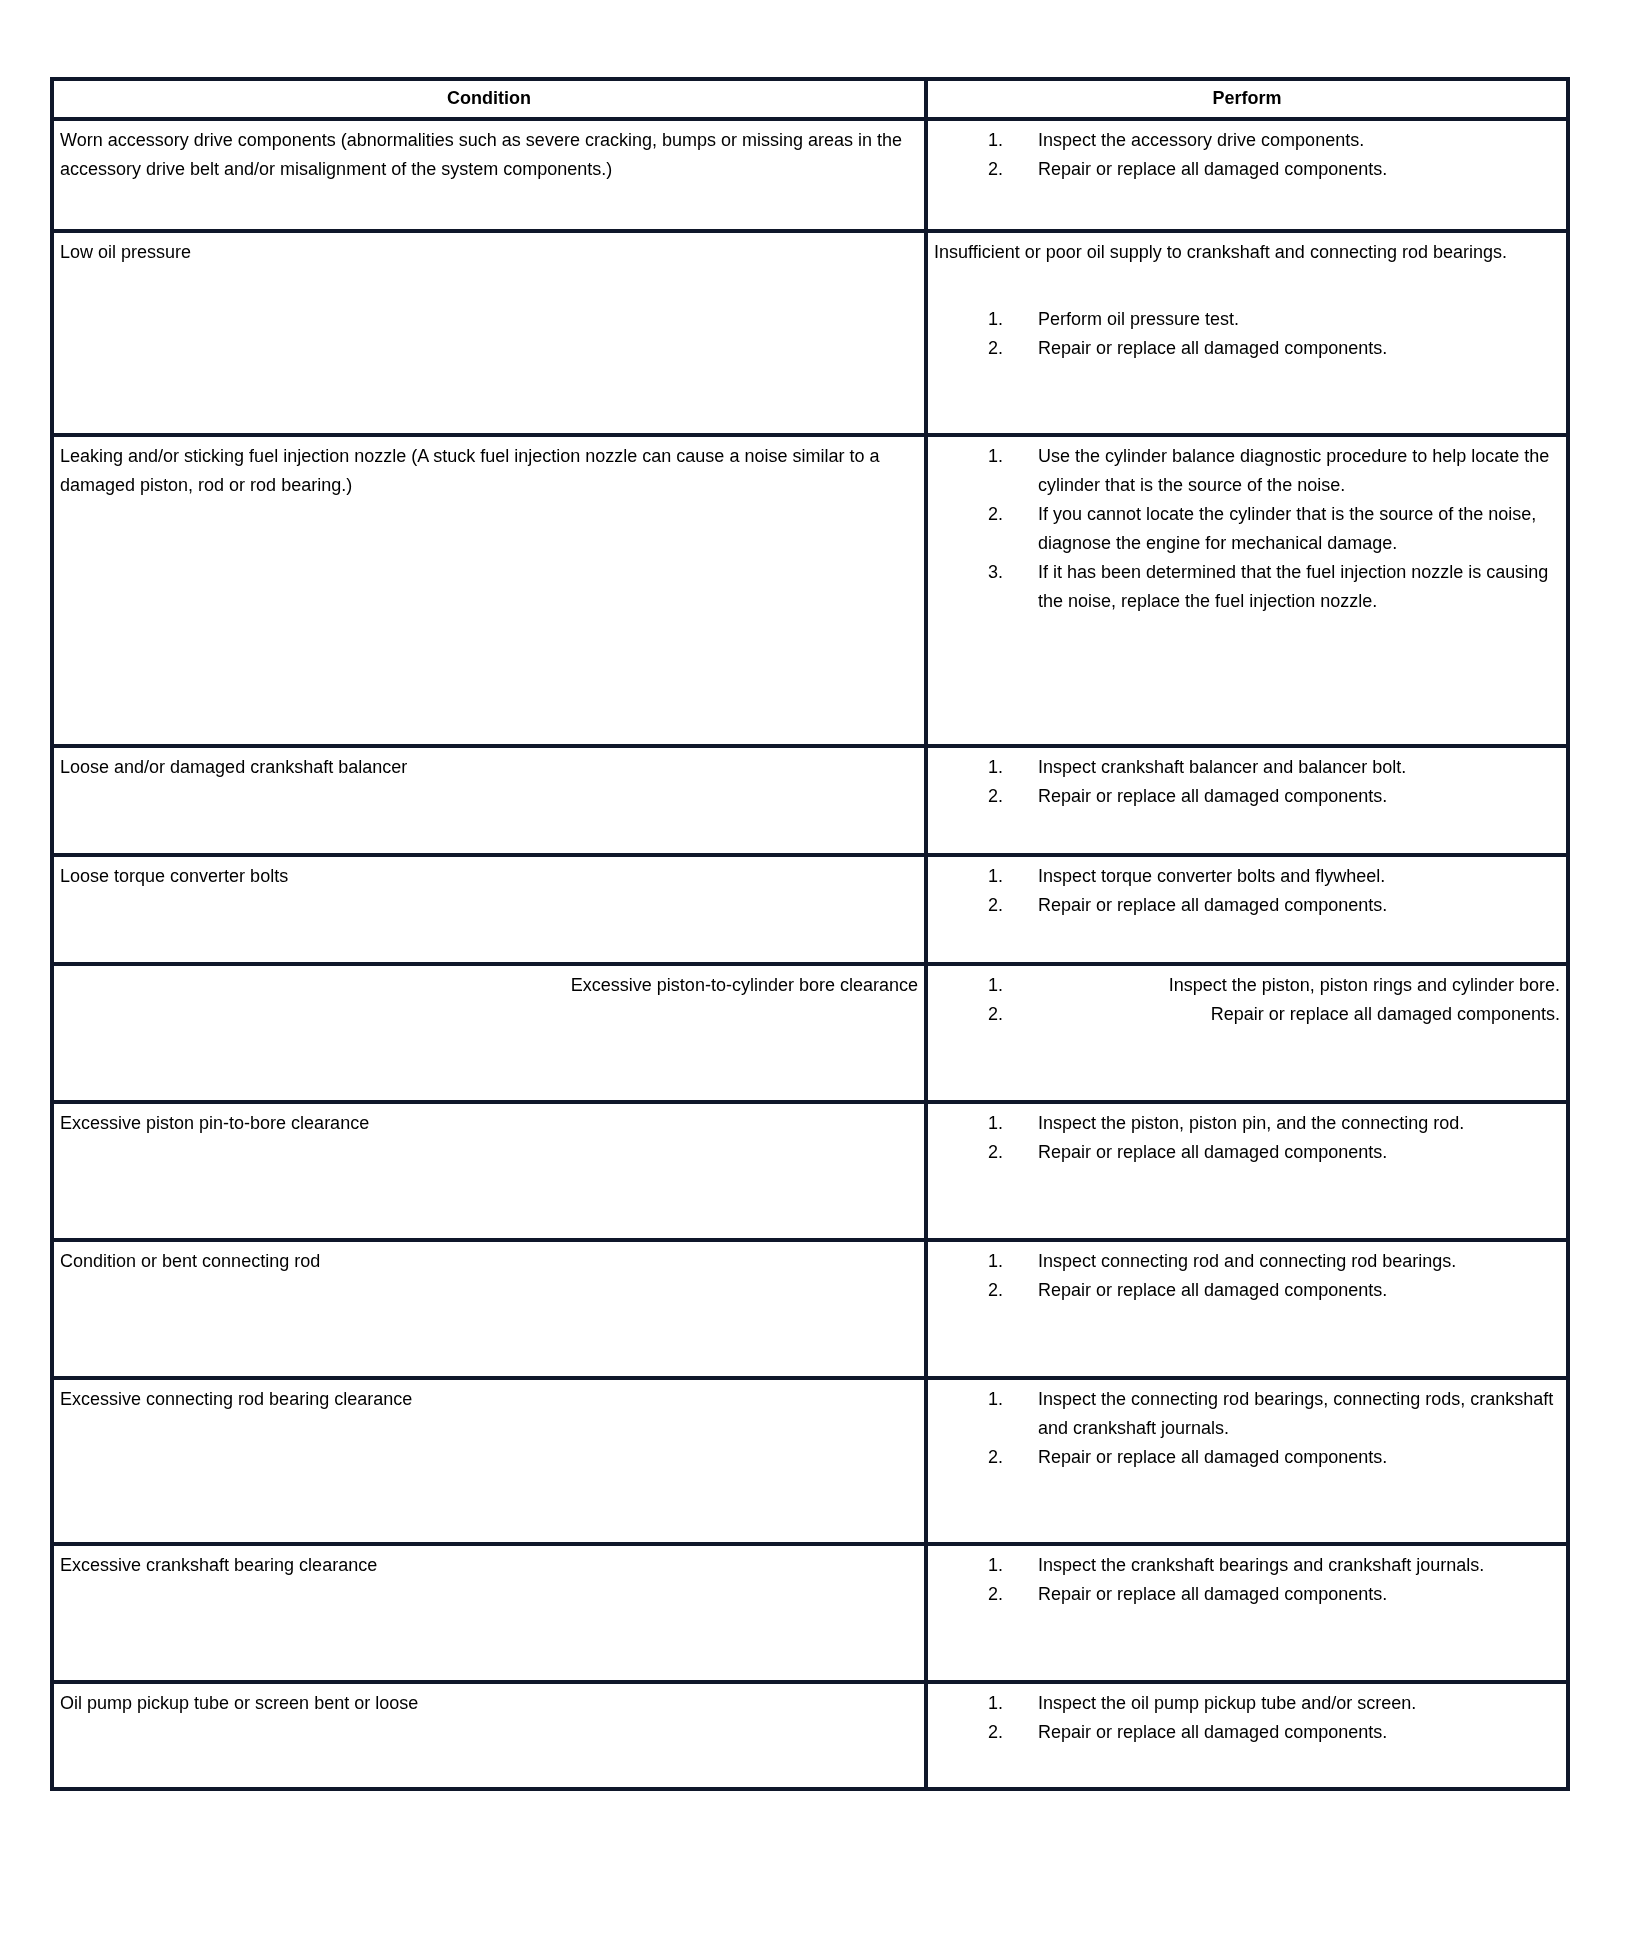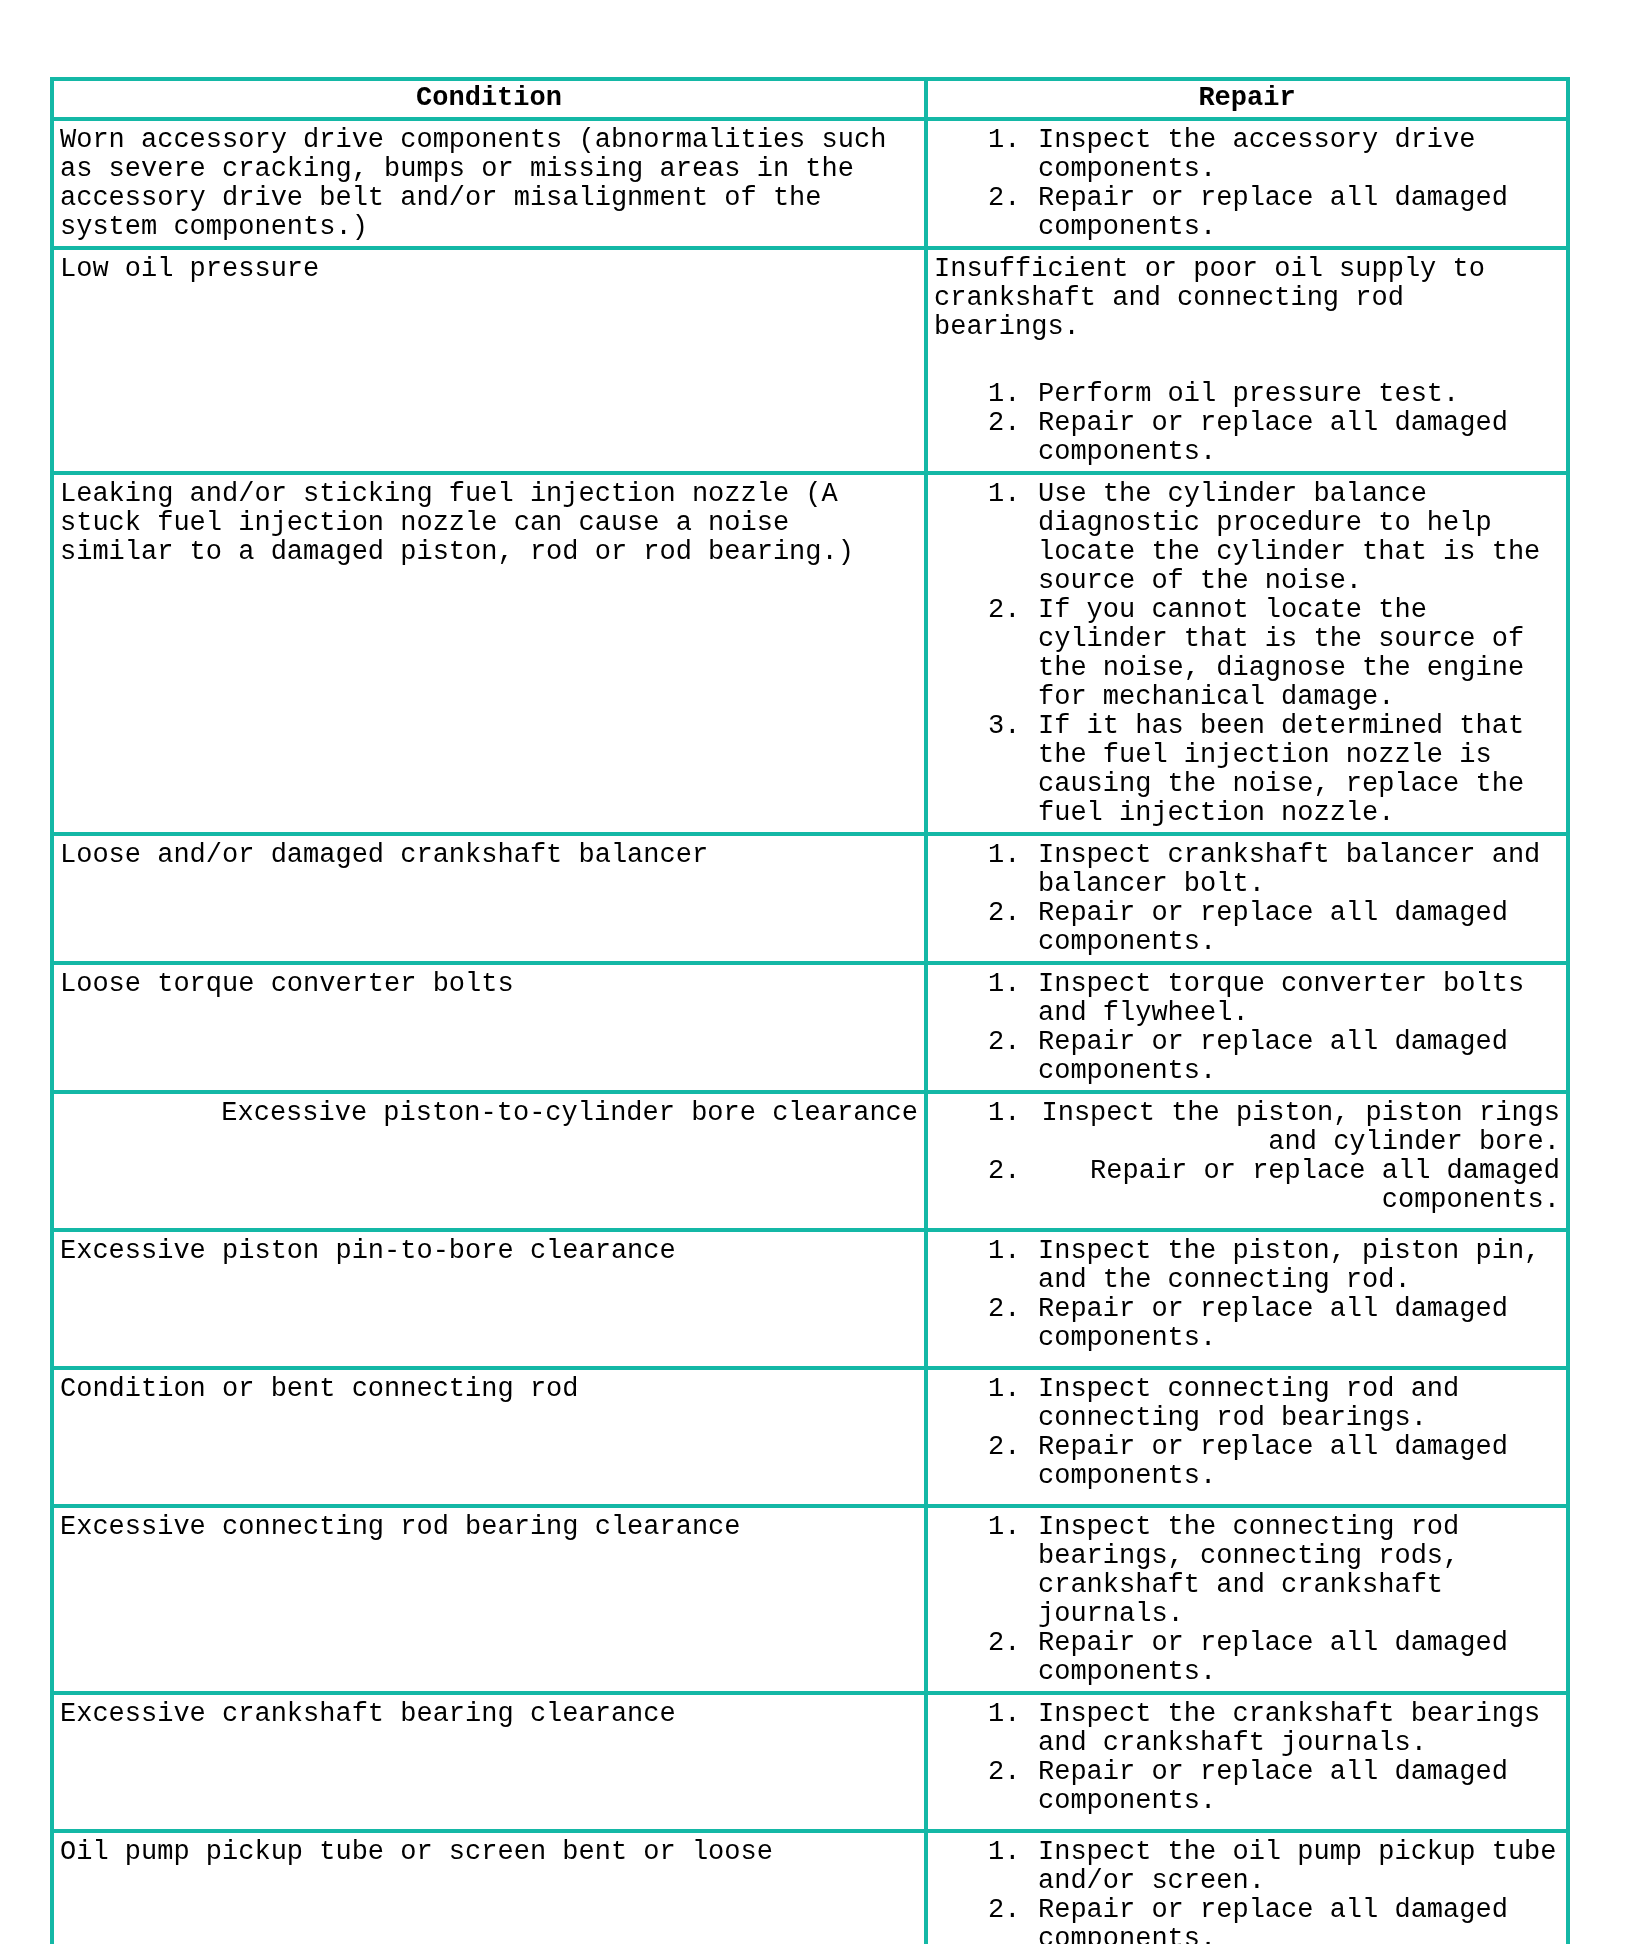--- a/index.html
+++ b/index.html
@@ -1,41 +1,41 @@
 <!DOCTYPE html>
 <html><head>
 <meta charset="utf-8">
 <style>
   html, body { margin: 0; padding: 0; background: #ffffff; }
   body { width: 1632px; height: 1944px; position: relative; overflow: hidden;
          font-family: "Liberation Sans", sans-serif; color: #000; }
   table.diag { position: absolute; left: 50px; top: 77px; width: 1516px;
                border-collapse: collapse; table-layout: fixed; }
-  table.diag td, table.diag th { border: 4px solid #14b8a6; vertical-align: top;
-               font-size: 27px; line-height: 29px; padding: 5px 6px 4px 6px; font-family: Liberation Mono, monospace; }
+  table.diag td, table.diag th { border: 4px solid #0f172a; vertical-align: top;
+               font-size: 18px; line-height: 29px; padding: 5px 6px 4px 6px; }
   table.diag th { font-weight: bold; text-align: center; height: 30px; padding: 3px 6px 3px 6px; }
   col.c1 { width: 874px; }
   col.c2 { width: 642px; }
   .steps { margin: 0; padding: 0; list-style: none; }
   .steps li { position: relative; padding-left: 104px; }
   .steps li .num { position: absolute; left: 54px; top: 0; }
   .pre { margin: 0 0 38px 0; }
 </style>
 </head>
 <body>
 
 <table class="diag">
   <colgroup>
       <col class="c1">
       <col class="c2">
     </colgroup>
   <thead>
     <tr>
       <th>Condition</th>
-      <th>Repair</th>
+      <th>Perform</th>
     </tr>
   </thead>
   <tbody id="rows">
       <tr style="height: 112px; margin-left: 28px;">
         <td>Worn accessory drive components (abnormalities such as severe cracking, bumps or missing areas in the accessory drive belt and/or misalignment of the system components.)</td>
         <td>
           <ol class="steps">
             <li><span class="num">1.</span><span>Inspect the accessory drive components.</span></li>
             <li><span class="num">2.</span><span>Repair or replace all damaged components.</span></li>
           </ol>

